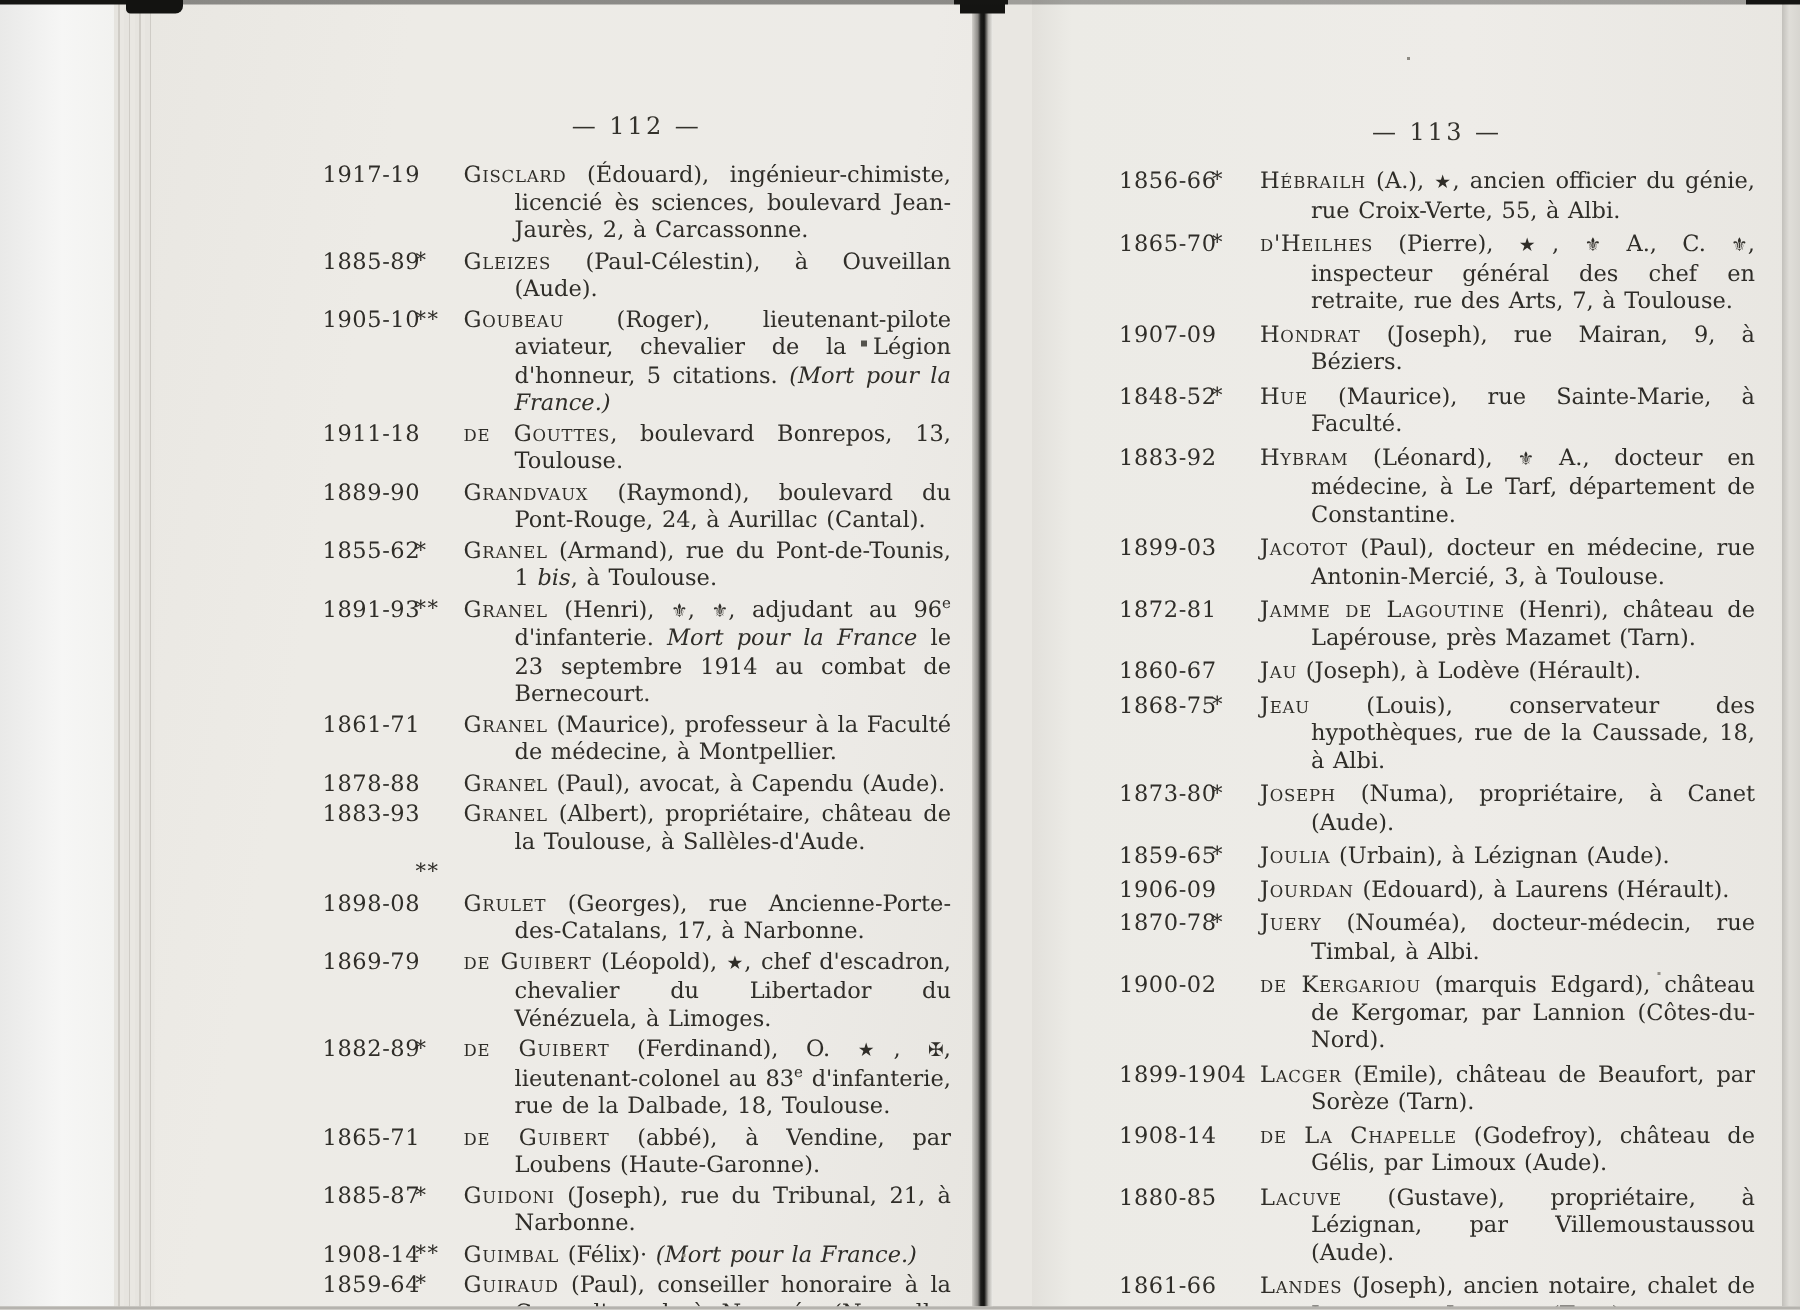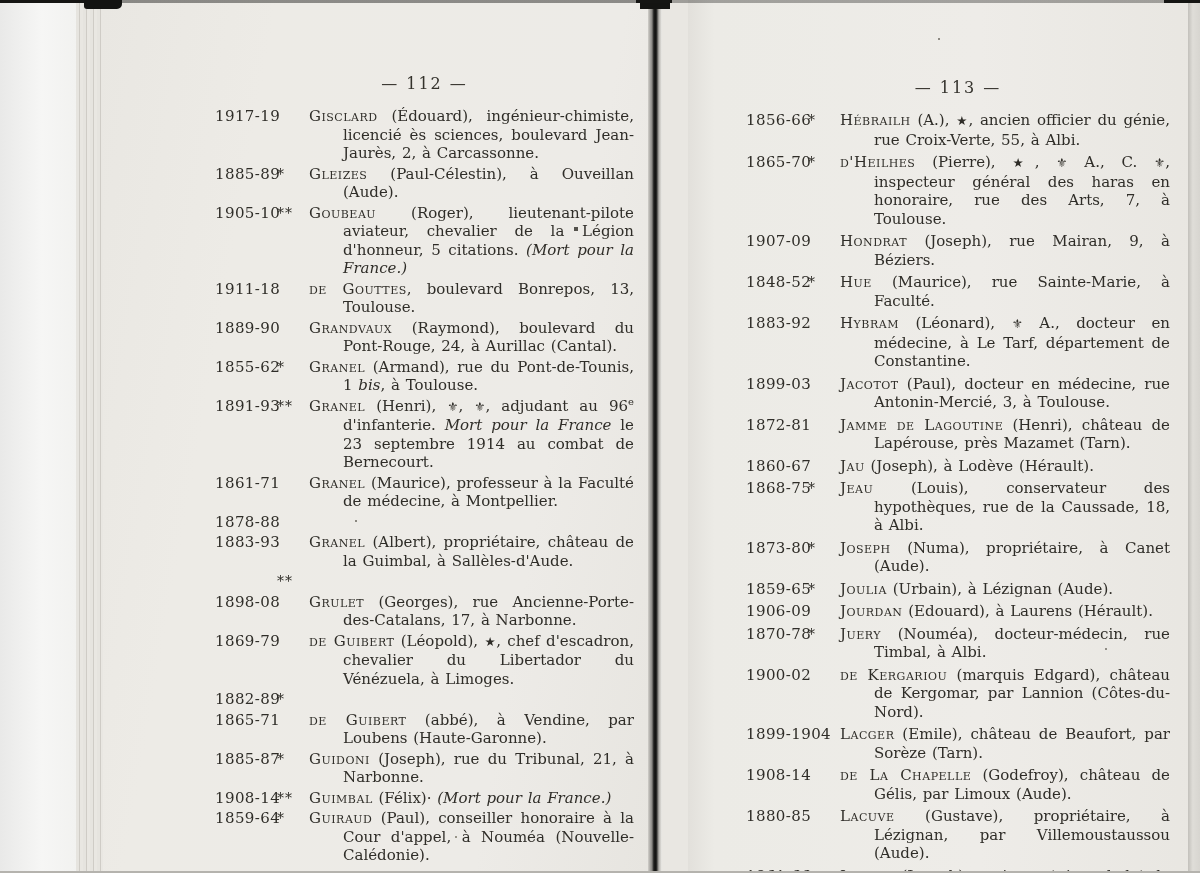--- a/index.html
+++ b/index.html
@@ -105,43 +105,45 @@
             <p class="body"><span class="sc">Granel</span><span> (Henri), </span><span class="icon">⚜</span><span>, </span><span class="icon">⚜</span><span>, adjudant au 96</span><span class="sup">e</span><span> d'infanterie. </span><span class="it">Mort pour la France</span><span> le 23 septembre 1914 au combat de Bernecourt.</span></p>
           </div>
           <div class="entry">
             <span class="years">1861-71</span>
             <span class="marks"></span>
             <p class="body"><span class="sc">Granel</span><span> (Maurice), professeur à la Faculté de médecine, à Montpellier.</span></p>
           </div>
           <div class="entry">
             <span class="years">1878-88</span>
             <span class="marks"></span>
+            <p class="body"><span class="sc">Granel</span><span> (Paul), avocat, à Capendu (Aude).</span></p>
           </div>
           <div class="entry">
             <span class="years">1883-93</span>
             <span class="marks"></span>
-            <p class="body"><span class="sc">Granel</span><span> (Albert), propriétaire, château de la Guimbal, à Sallèles-d'Aude.</span></p>
+            <p class="body"><span class="sc">Granel</span><span> (Albert), propriétaire, château de la Toulouse, à Sallèles-d'Aude.</span></p>
           </div>
           <div class="entry">
             <span class="years"></span>
             <span class="marks">**</span>
           </div>
           <div class="entry">
             <span class="years">1898-08</span>
             <span class="marks"></span>
             <p class="body"><span class="sc">Grulet</span><span> (Georges), rue Ancienne-Porte-des-Catalans, 17, à Narbonne.</span></p>
           </div>
           <div class="entry">
             <span class="years">1869-79</span>
             <span class="marks"></span>
             <p class="body"><span class="sc">de Guibert</span><span> (Léopold), </span><span class="icon">★</span><span>, chef d'escadron, chevalier du Libertador du Vénézuela, à Limoges.</span></p>
           </div>
           <div class="entry">
             <span class="years">1882-89</span>
             <span class="marks">*</span>
+            <p class="body"><span class="sc">de Guibert</span><span> (Ferdinand), O. </span><span class="icon">★</span><span>, </span><span class="icon">✠</span><span>, lieutenant-colonel au 83</span><span class="sup">e</span><span> d'infanterie, rue de la Dalbade, 18, Toulouse.</span></p>
           </div>
           <div class="entry">
             <span class="years">1865-71</span>
             <span class="marks"></span>
             <p class="body"><span class="sc">de Guibert</span><span> (abbé), à Vendine, par Loubens (Haute-Garonne).</span></p>
           </div>
           <div class="entry">
             <span class="years">1885-87</span>
             <span class="marks">*</span>
             <p class="body"><span class="sc">Guidoni</span><span> (Joseph), rue du Tribunal, 21, à Narbonne.</span></p>
@@ -168,21 +170,21 @@
       <p class="page-header">— 113 —</p>
       <div>
           <div class="entry">
             <span class="years">1856-66</span>
             <span class="marks">*</span>
             <p class="body"><span class="sc">Hébrailh</span><span> (A.), </span><span class="icon">★</span><span>, ancien officier du génie, rue Croix-Verte, 55, à Albi.</span></p>
           </div>
           <div class="entry">
             <span class="years">1865-70</span>
             <span class="marks">*</span>
-            <p class="body"><span class="sc">d'Heilhes</span><span> (Pierre), </span><span class="icon">★</span><span>, </span><span class="icon">⚜</span><span> A., C. </span><span class="icon">⚜</span><span>, inspecteur général des haras en honoraire, rue des Arts, 7, à Toulouse.</span></p>
+            <p class="body"><span class="sc">d'Heilhes</span><span> (Pierre), </span><span class="icon">★</span><span>, </span><span class="icon">⚜</span><span> A., C. </span><span class="icon">⚜</span><span>, inspecteur général des chef en retraite, rue des Arts, 7, à Toulouse.</span></p>
           </div>
           <div class="entry">
             <span class="years">1907-09</span>
             <span class="marks"></span>
             <p class="body"><span class="sc">Hondrat</span><span> (Joseph), rue Mairan, 9, à Béziers.</span></p>
           </div>
           <div class="entry">
             <span class="years">1848-52</span>
             <span class="marks">*</span>
             <p class="body"><span class="sc">Hue</span><span> (Maurice), rue Sainte-Marie, à Faculté.</span></p>

